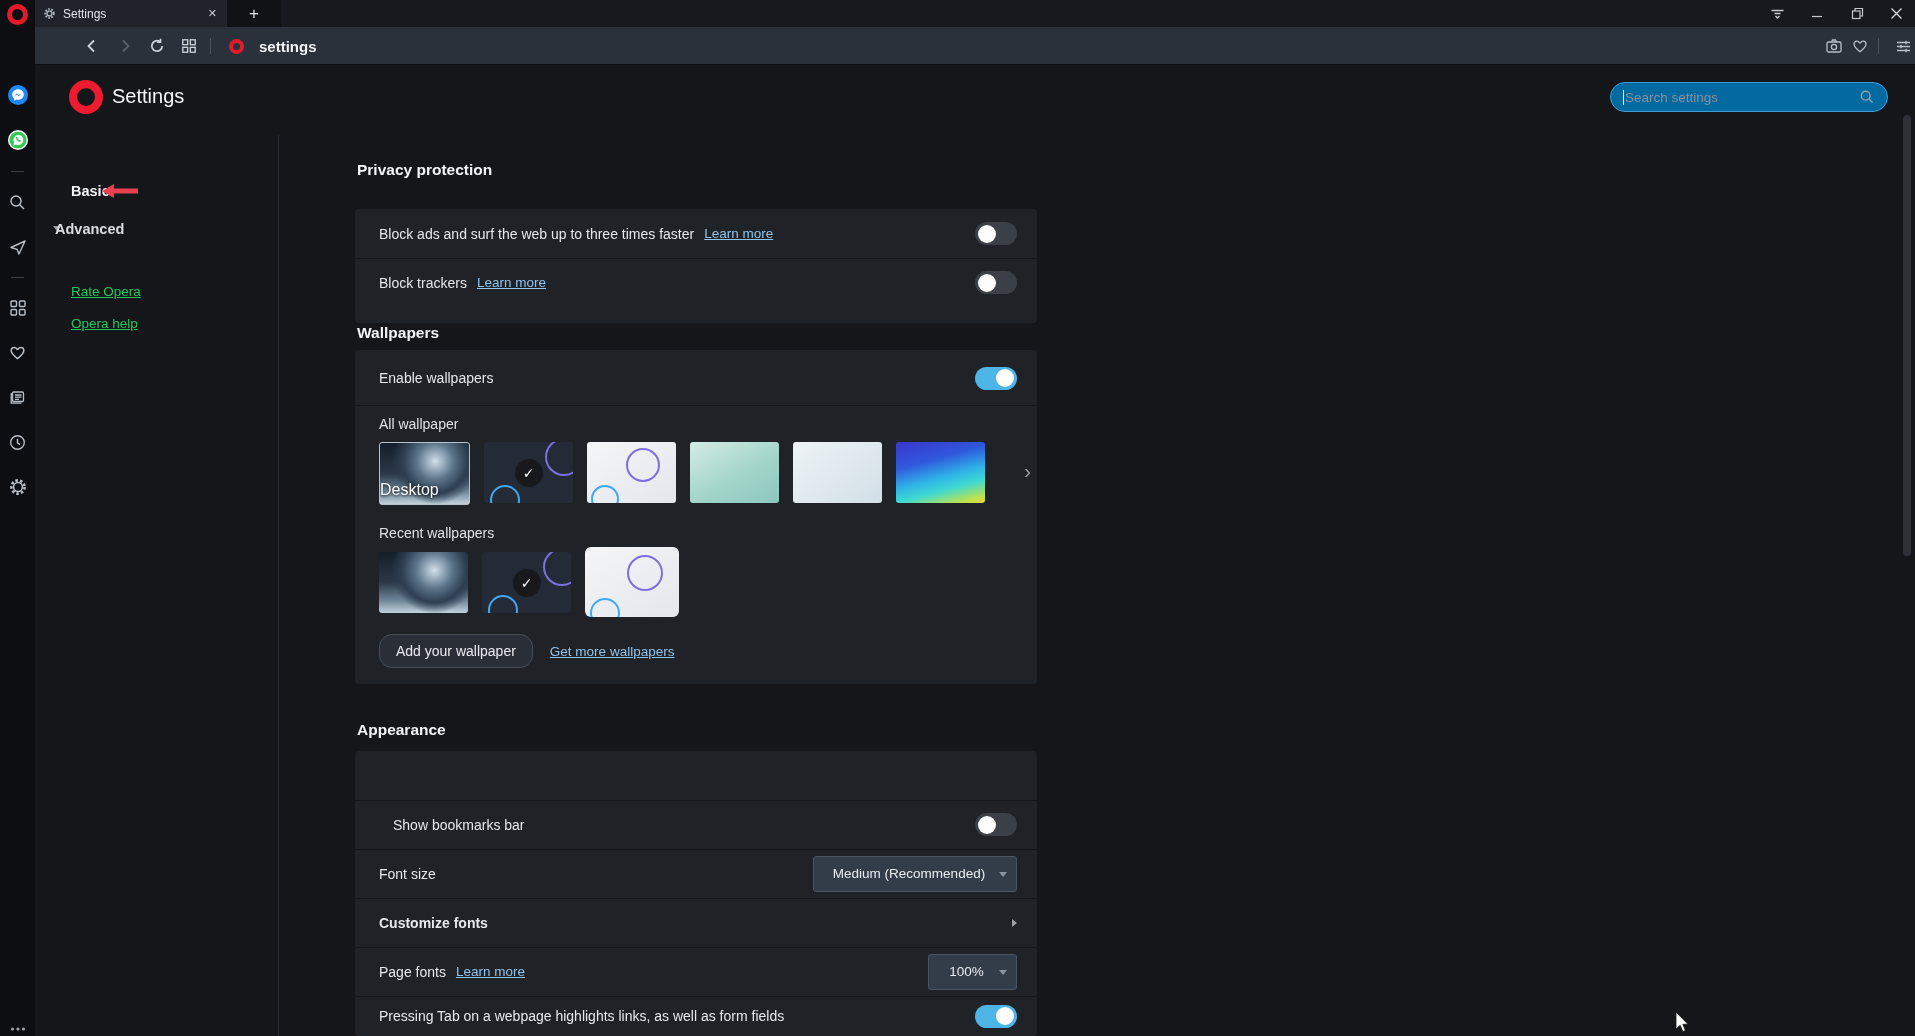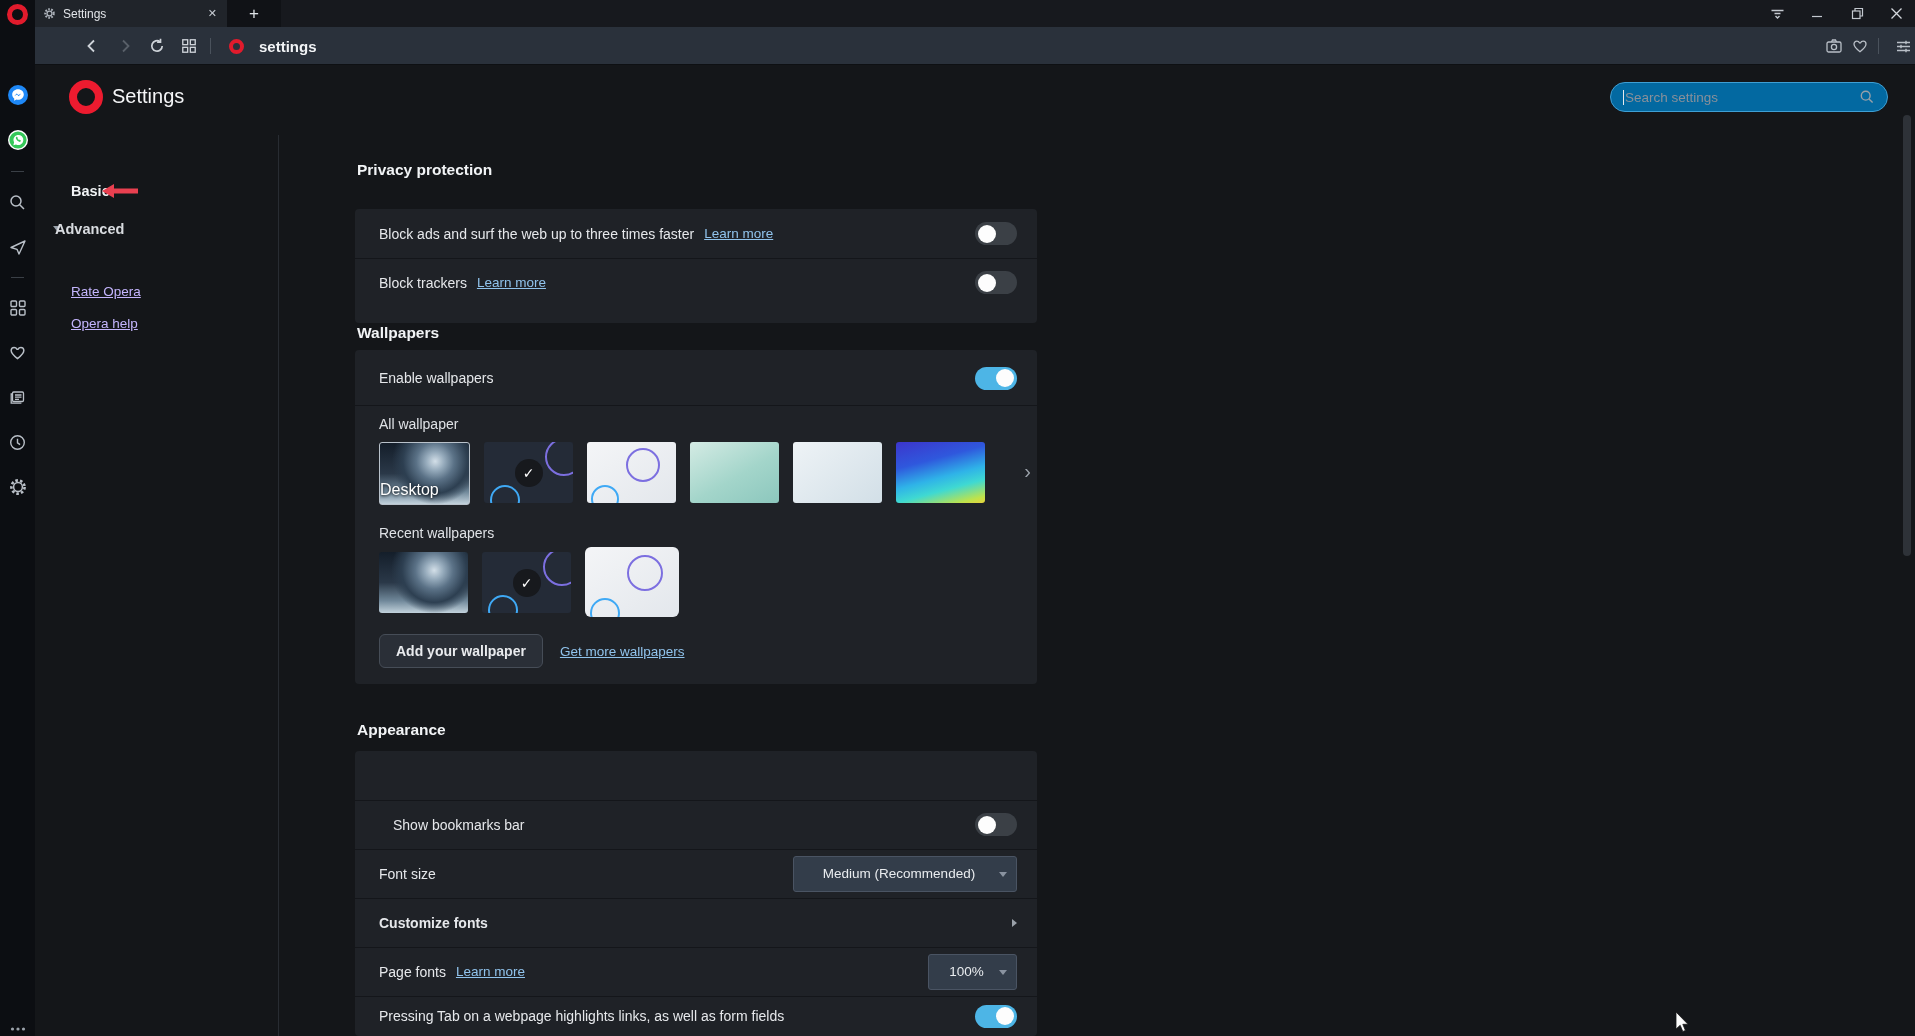--- a/index.html
+++ b/index.html
@@ -43,21 +43,21 @@
        font-family:inherit;padding:0;}
   .search input::placeholder{color:#89909a;}
   .caret{width:1px;height:15px;background:#e8eaed;margin-right:1px;}
 
   
   .navdiv{position:absolute;left:243px;top:70px;width:1px;height:901px;background:#282c32;}
   .nav-basic{position:absolute;left:36px;top:118px;font-size:14.5px;font-weight:bold;color:#f1f3f5;}
   .nav-adv{position:absolute;left:20px;top:156px;font-size:14.5px;font-weight:bold;color:#d9dcе0;color:#d9dce0;}
   .tri-down{position:absolute;left:18px;top:161px;width:0;height:0;border-left:4.5px solid transparent;
        border-right:4.5px solid transparent;border-top:5px solid #99a1aa;}
-  .nav-link{position:absolute;left:36px;font-size:13.5px;color:#c4b5fd;text-decoration:underline;cursor:pointer;}
+  .nav-link{position:absolute;left:36px;font-size:13.5px;color:#22c55e;text-decoration:underline;cursor:pointer;}
 
   
   .sec-h{position:absolute;left:322px;font-size:15.5px;font-weight:bold;color:#f2f4f6;}
   .card{position:absolute;left:320px;width:682px;background:#1f2227;border-radius:4px;}
   .crow{position:absolute;left:0;width:100%;height:49px;display:flex;align-items:center;
         padding:0 20px 0 24px;box-sizing:border-box;}
   .cdiv{position:absolute;left:0;width:100%;height:1px;background:#14161a;}
   .lbl{font-size:14px;color:#e6e8eb;}
   .lbl.b{font-weight:bold;}
   .lnk{font-size:13.5px;color:#90c3ec;text-decoration:underline;margin-left:10px;cursor:pointer;}
@@ -90,22 +90,22 @@
   .th-vivid{background:linear-gradient(165deg,#3c35cc 0%,#2f58dd 32%,#2fb3e8 56%,#3fd9d2 72%,#bfe34a 92%,#e8d23c 100%);}
   .arc{position:absolute;border-radius:50%;border:2px solid;background:transparent;}
   .arc.p{border-color:#7c6fe0;}
   .arc.bl{border-color:#3fa9f5;}
   .desktop-lab{position:absolute;left:0;right:0;bottom:5px;text-align:left;font-size:16px;color:#fff;
       text-shadow:0 1px 3px rgba(0,0,0,.9);}
   .checkbadge{position:absolute;left:50%;top:50%;transform:translate(-50%,-50%);width:28px;height:28px;
       border-radius:50%;background:#17191d;display:flex;align-items:center;justify-content:center;
       color:#fff;font-size:14px;}
   .wp-chev{position:absolute;right:6px;font-size:20px;color:#9aa1a9;cursor:pointer;}
-  .addbtn{height:32px;background:#2a2f37;border:1px solid #464d57;border-radius:6px;color:#e9ebee;
-      font-size:14px;display:flex;align-items:center;padding:0 16px;cursor:pointer;font-weight:bold;}
+  .addbtn{height:32px;background:#2a2f37;border:1px solid #464d57;border-radius:13px;color:#e9ebee;
+      font-size:14px;display:flex;align-items:center;padding:0 16px;cursor:pointer;}
 
   .scrollthumb{position:absolute;left:1868px;top:50px;width:8px;height:441px;border-radius:4px;background:#2e3238;}
   svg{display:block;}
 </style>
 </head>
 <body>
 
 <div class="abs rail">
   <div class="rail-ic" style="top:1px;">
     <div class="oring" style="width:21px;height:21px;border:5px solid #e11b2c;"></div>
@@ -367,21 +367,21 @@
     <div class="cdiv" style="top:49px;"></div>
     <div class="crow" style="top:49px;padding-left:38px;">
       <span class="lbl">Show bookmarks bar</span>
       <div class="toggle">
           <div class="knob"></div>
         </div>
     </div>
     <div class="cdiv" style="top:98px;"></div>
     <div class="crow" style="top:98px;">
       <span class="lbl">Font size</span>
-      <div class="dropdown" style="width:224px;">
+      <div class="dropdown" style="width:204px;">
         <span>Medium (Recommended)</span>
         <div class="dd-caret"></div>
       </div>
     </div>
     <div class="cdiv" style="top:147px;"></div>
     <div class="crow" style="top:147px;">
       <span class="lbl b">Customize fonts</span>
       <div class="chev-r"></div>
     </div>
     <div class="cdiv" style="top:196px;"></div>

